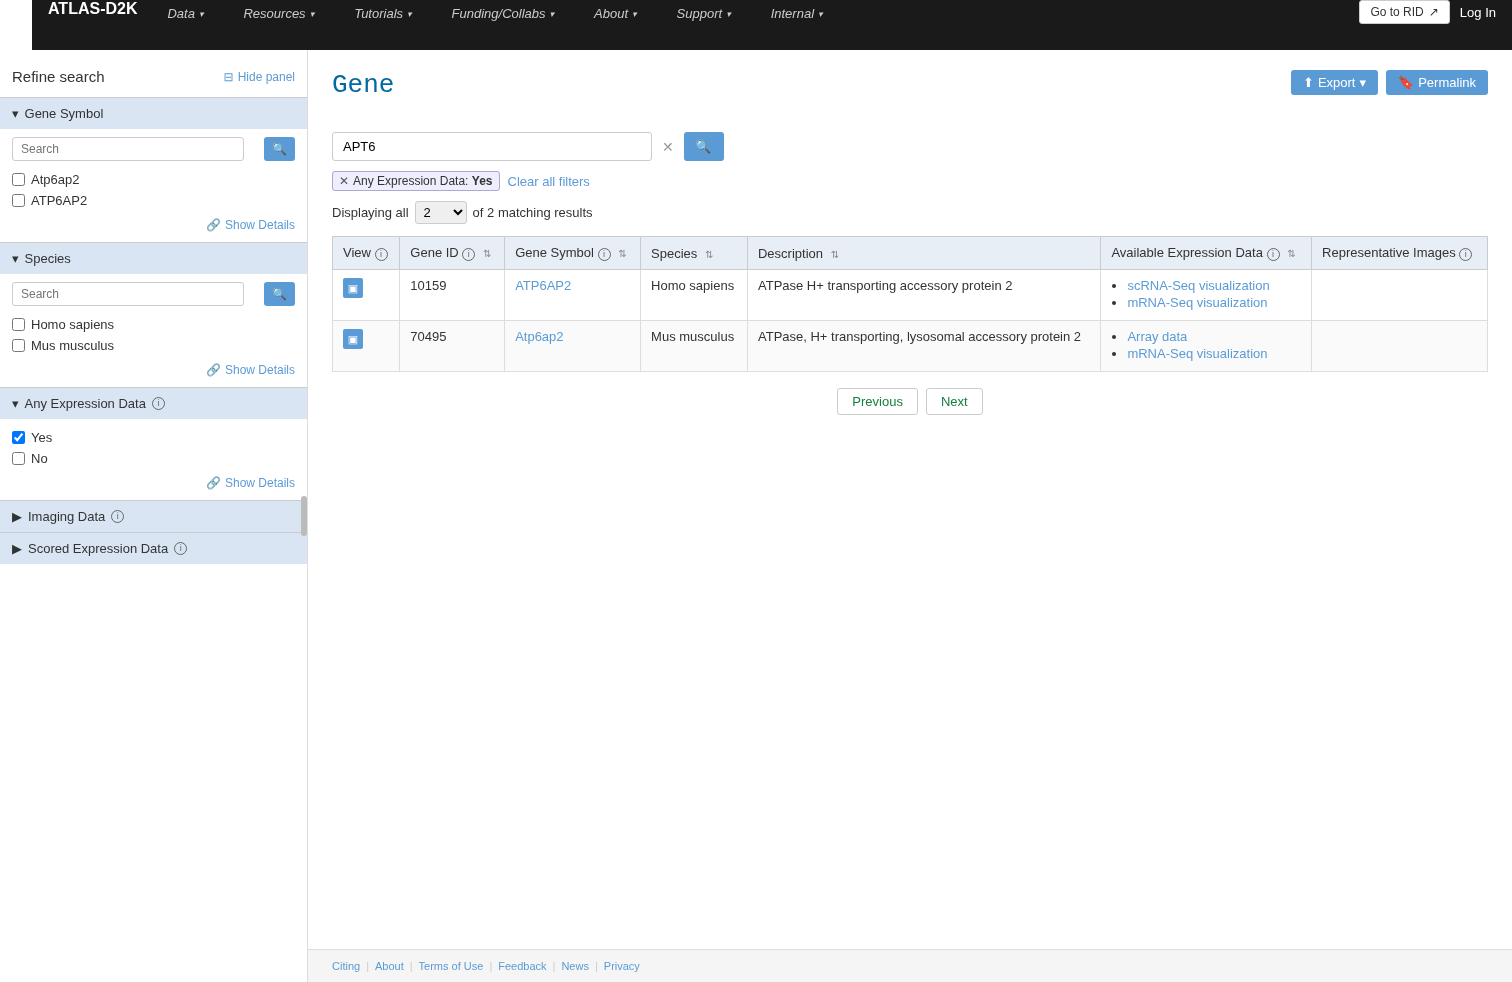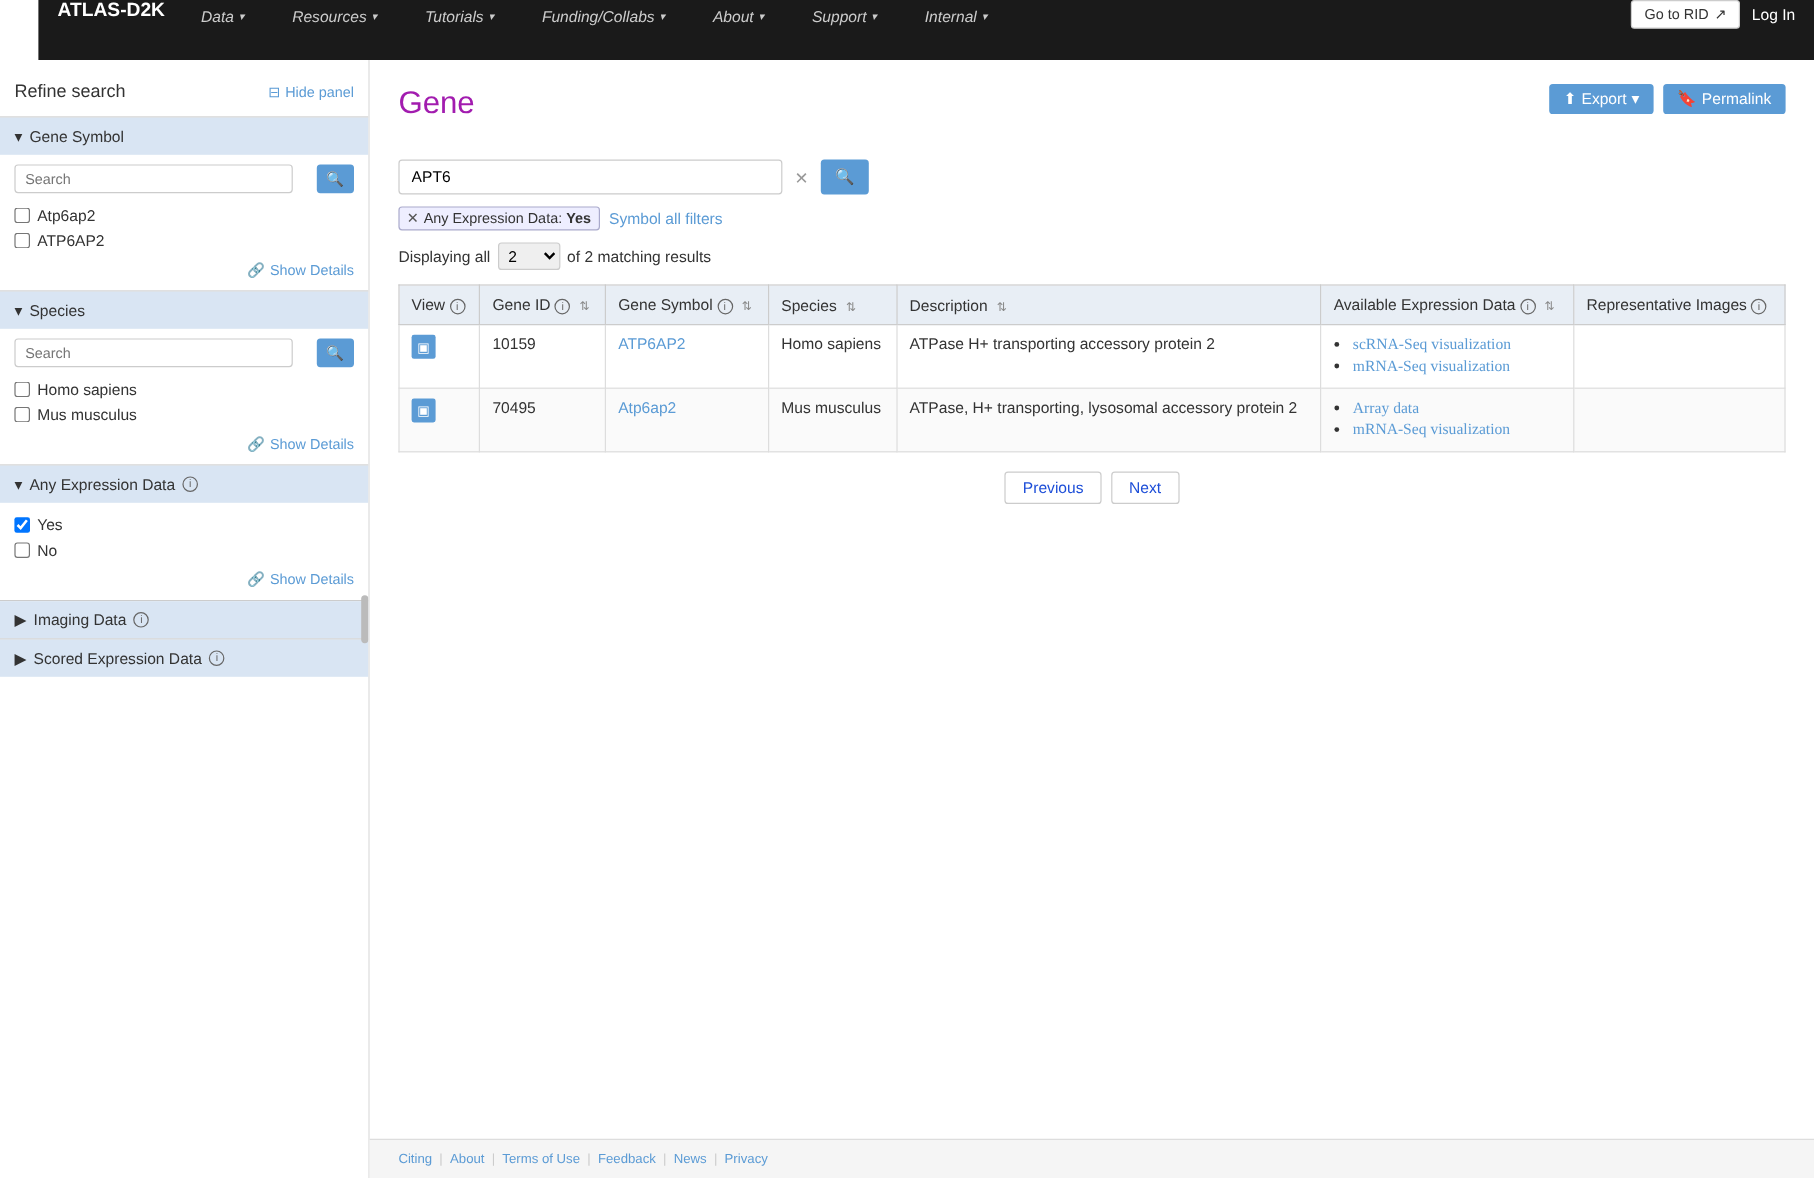--- a/index.html
+++ b/index.html
@@ -175,22 +175,23 @@
 
     
     .main-content {
       flex: 1;
       padding: 20px 24px;
       overflow: auto;
     }
     .page-title {
       font-size: 26px;
       font-weight: normal;
-      color: #a21caf;
+      color: #0369a1;
       margin-bottom: 16px;
+      font-family: Liberation Mono, monospace;
     }
     .btn-export {
       background: #5b9bd5;
       color: #fff;
       border: none;
       padding: 5px 12px;
       cursor: pointer;
       border-radius: 3px;
       font-size: 13px;
       display: flex;
@@ -310,37 +311,37 @@
     .view-icon {
       display: inline-block;
       width: 20px;
       height: 20px;
       background: #5b9bd5;
       border-radius: 2px;
       cursor: pointer;
     }
     .link-blue { color: #5b9bd5; text-decoration: none; cursor: pointer; }
     .bullet-list { list-style: disc; padding-left: 16px; }
-    .bullet-list li { margin-bottom: 2px; font-family: Liberation Serif, serif; }
+    .bullet-list li { margin-bottom: 2px; }
 
     
     .pagination-row {
       display: flex;
       justify-content: center;
       gap: 8px;
       margin-top: 16px;
     }
     .btn-page {
       background: #fff;
       border: 1px solid #ccc;
       padding: 5px 14px;
       cursor: pointer;
       border-radius: 3px;
       font-size: 13px;
-      color: #1d4ed8;
+      color: #15803d;
     }
 
     
     .footer {
       background: #f5f5f5;
       border-top: 1px solid #ddd;
       padding: 10px 24px;
       font-size: 11px;
       color: #666;
       display: flex;
@@ -517,21 +518,21 @@
           <span style="color:#fff; font-size:13px;">🔍</span>
         </button>
       </div>
 
       <div class="filter-row">
         <div class="filter-chip">
           <button class="remove-x">✕</button>
           <span>Any Expression Data: <strong>Yes</strong></span>
         </div>
         <button class="clear-filters-btn">
-          <span>Symbol all filters</span>
+          <span>Clear all filters</span>
         </button>
       </div>
 
       <div class="results-info">
         <span>Displaying all</span>
         <select class="per-page-select">
           <option>2</option>
           <option>10</option>
           <option>25</option>
           <option>50</option>

